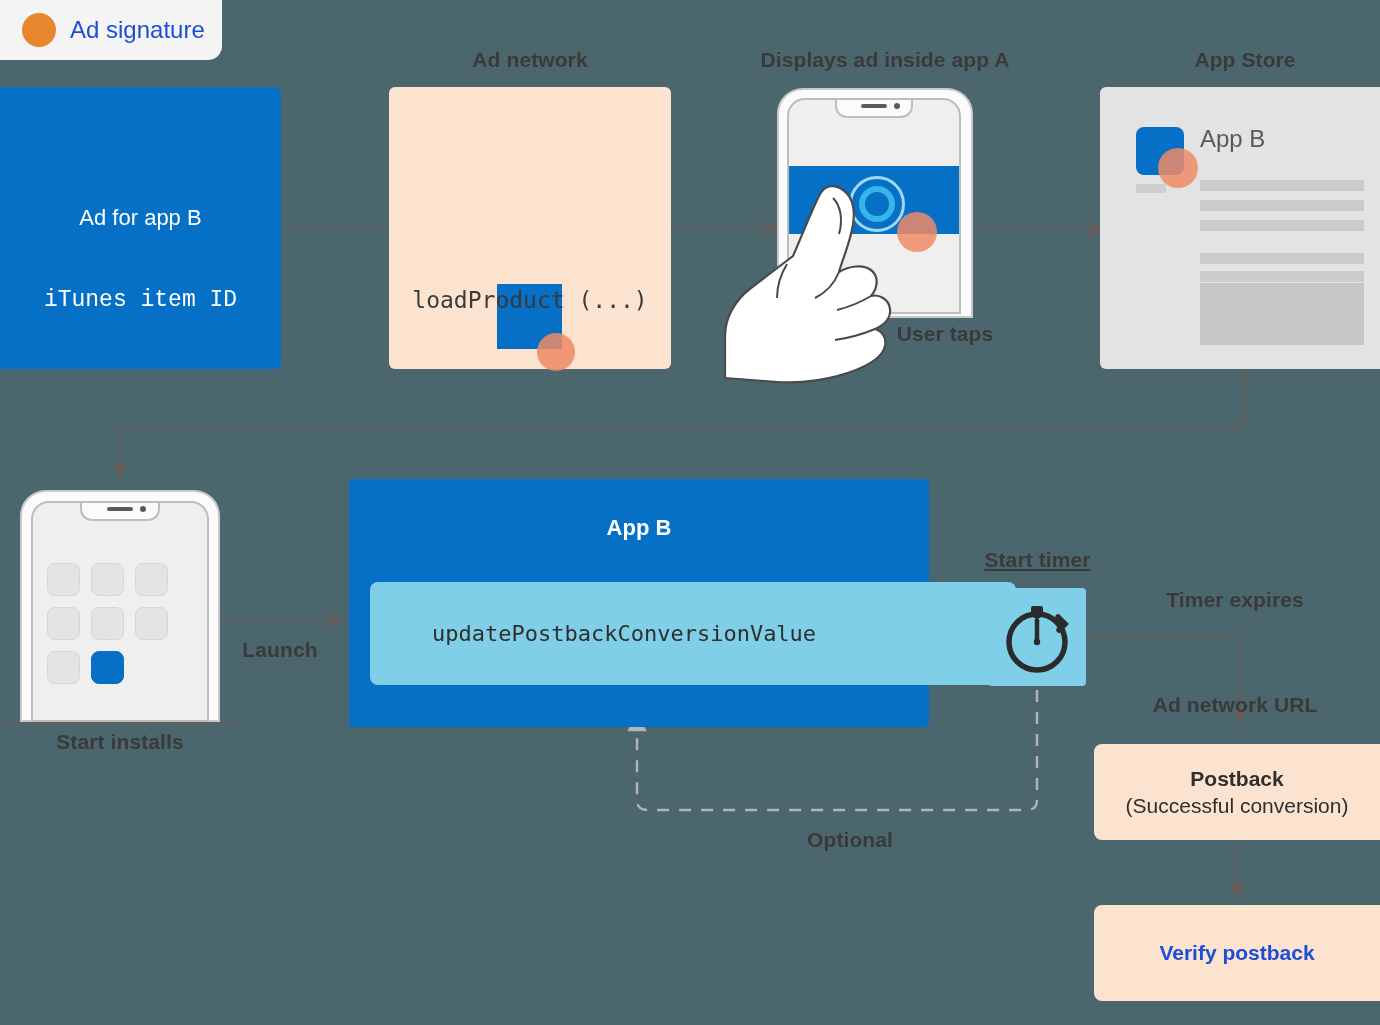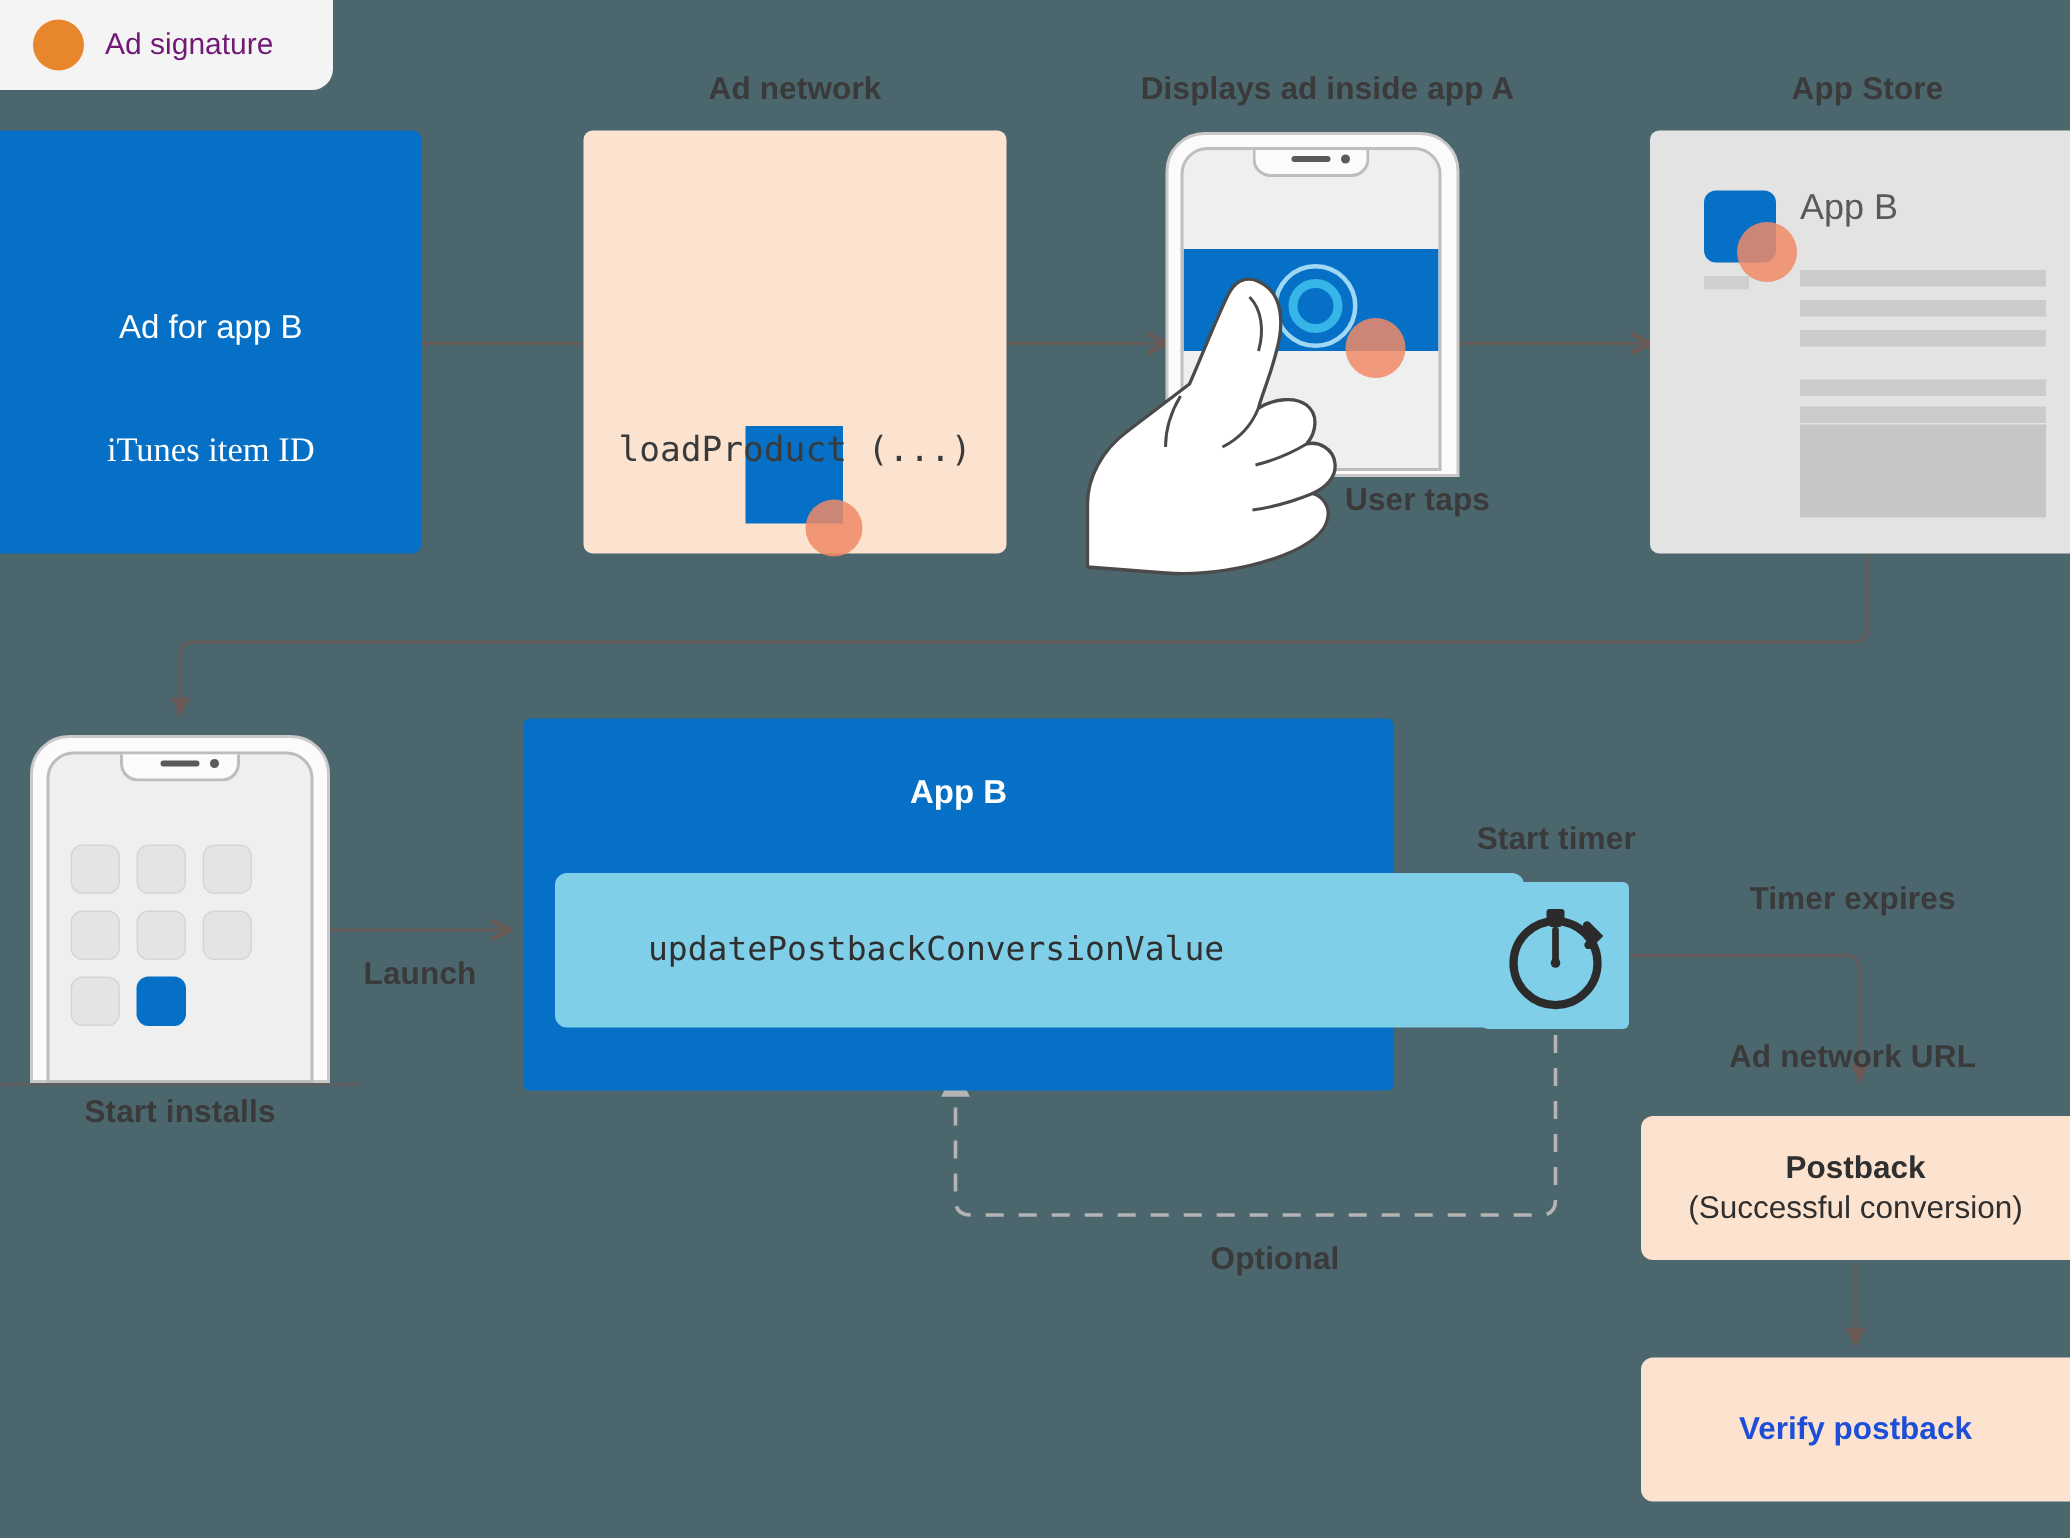--- a/index.html
+++ b/index.html
@@ -14,42 +14,42 @@
   svg.wires{position:absolute;left:0;top:0;width:1380px;height:1025px;pointer-events:none;}
 
   
   #legend{
     position:absolute;left:0;top:0;width:222px;height:60px;
     background:#f4f4f4;border-radius:0 0 14px 0;
     display:flex;align-items:center;gap:14px;padding-left:22px;
     box-sizing:border-box;
   }
   #legend .dot{width:34px;height:34px;border-radius:50%;background:#e8862e;flex:0 0 auto;}
-  #legend .txt{font-size:20px;color:#701a75;text-align:center;}
+  #legend .txt{font-size:24px;color:#1d4ed8;text-align:center;}
 
   
   .caption{
     position:absolute;color:#3a3a3a;font-size:21px;font-weight:600;
     text-align:center;white-space:nowrap;letter-spacing:.1px;
   }
 
   
   .box{position:absolute;box-sizing:border-box;border-radius:6px;}
   .box-blue{background:#0570c5;}
   .box-peach{background:#fce3d0;}
   .box-grey{background:#e3e3e3;}
 
   #adForAppB{left:0;top:87px;width:281px;height:282px;border-radius:0 6px 6px 0;}
   #adForAppB .t1{
     position:absolute;left:0;right:0;top:118px;text-align:center;
     color:#fff;font-size:22px;font-weight:normal;
   }
   #adForAppB .t2{
     position:absolute;left:0;right:0;top:200px;text-align:center;
-    color:#fff;font-size:23px;font-family:Liberation Serif, serif;
+    color:#fff;font-size:23px;font-family:Liberation Mono, monospace;
   }
 
   #adNetwork{left:389px;top:87px;width:282px;height:282px;}
   #adNetwork .code{
     position:absolute;left:0;right:0;top:200px;text-align:center;
     color:#3a3a3a;font-size:23px;font-family:"DejaVu Sans Mono",monospace;
   }
   #adNetwork .tile{position:absolute;left:108px;top:197px;width:65px;height:65px;background:#0570c5;}
   #adNetwork .sig{position:absolute;left:148px;top:246px;width:38px;height:38px;border-radius:50%;
     background:#f08a66;opacity:.85;}
@@ -244,21 +244,21 @@
   <div class="caption" style="left:20px;top:730px;width:200px;">Start installs</div>
   <div class="caption" style="left:205px;top:638px;width:150px;">Launch</div>
 
   <div class="box box-blue" id="appB">
     <div class="title">App B</div>
     <div class="code">
       <span>updatePostbackConversionValue</span>
     </div>
   </div>
 
-  <div class="caption" style="left:960px;top:548px;width:155px;">Start timer</div>
+  <div class="caption" style="left:960px;top:548px;width:155px;text-decoration:underline;">Start timer</div>
   <div id="timer">
     <svg width="98" height="98" viewBox="0 0 98 98">
       <circle cx="49" cy="54" r="28" fill="none" stroke="#2b2b2b" stroke-width="5.5"></circle>
       <rect x="43" y="18" width="12" height="9" rx="2" fill="#2b2b2b"></rect>
       <rect x="45.5" y="24" width="7" height="6" fill="#2b2b2b"></rect>
       <path d="M70,29 L77,36 L71,42" fill="none" stroke="#2b2b2b" stroke-width="5.5" stroke-linecap="round"></path>
       <line x1="49" y1="54" x2="49" y2="32" stroke="#2b2b2b" stroke-width="4.5" stroke-linecap="round"></line>
       <circle cx="49" cy="54" r="3.2" fill="#2b2b2b"></circle>
     </svg>
   </div>

